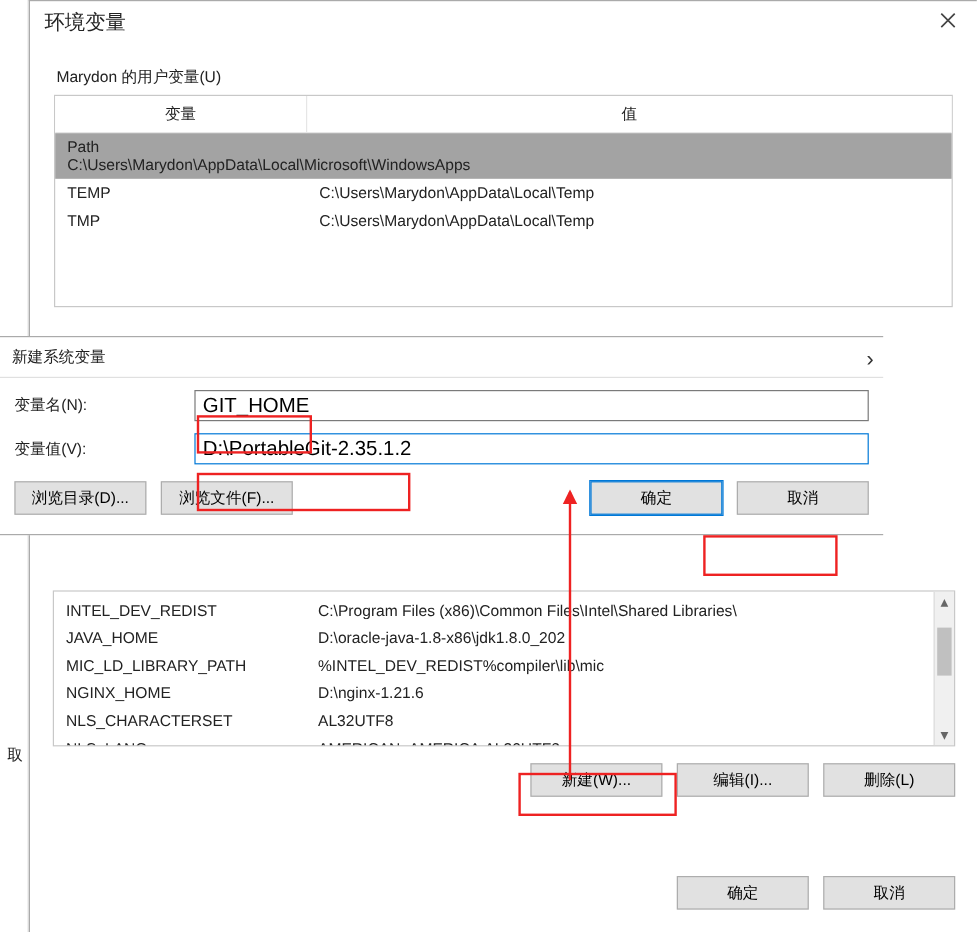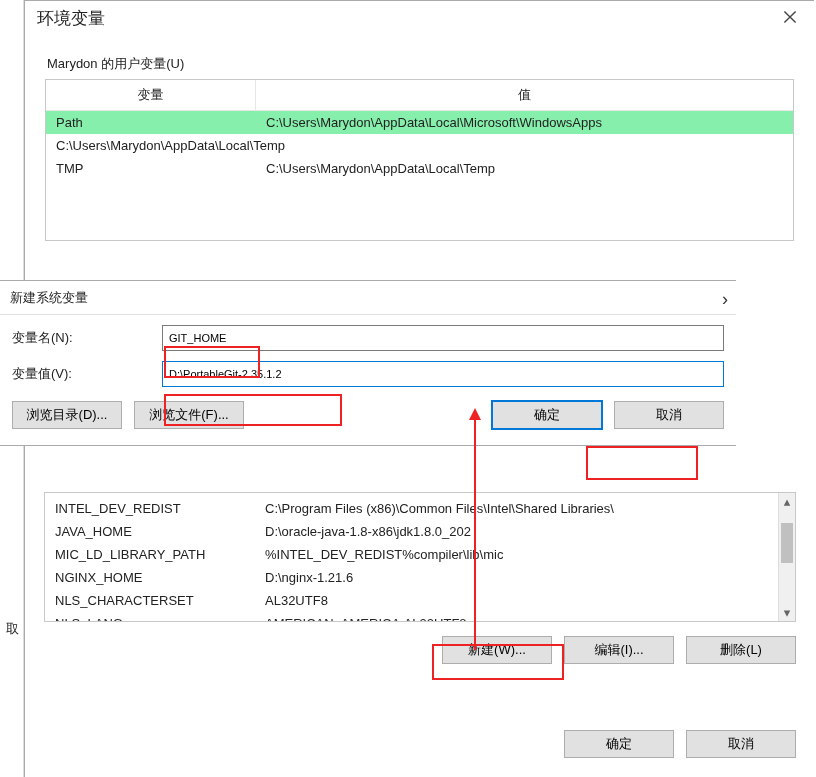--- a/index.html
+++ b/index.html
@@ -65,21 +65,21 @@
       padding: 6px 10px;
       border-right: 1px solid #e6e6e6;
       font-weight: normal;
     }
     .th.c1 { width: 210px; }
     .th.c2 { flex: 1; border-right: none; }
     .tr {
       display: flex;
       padding: 4px 10px;
     }
-    .tr.sel { background: #86efac; }
+    .tr.sel { background: #a3a3a3; flex-direction: column; }
     .td.c1 { width: 210px; }
     .td.c2 { flex: 1; white-space: nowrap; overflow: hidden; }
 
     
     .win-dialog {
       left: 0; top: 280px; right: 0;
       width: 736px;
       border-left: none; border-right: none;
       background: #fff;
       border-top: 1px solid #aaa;
@@ -104,21 +104,21 @@
       align-items: center;
       padding: 10px 12px 0 12px;
     }
     .form-label { width: 150px; }
     .form-input {
       flex: 1;
       height: 26px;
       border: 1px solid #7a7a7a;
       padding: 0 6px;
       font-family: inherit;
-      font-size: 11px;
+      font-size: 17px;
       outline: none;
     }
     .form-input.focus { border-color: #0078d7; }
     .btn-row {
       display: flex;
       padding: 14px 12px 10px 12px;
       gap: 12px;
     }
     .btn-row .spacer { flex: 1; }
     .btn {
@@ -223,20 +223,21 @@
       <div class="thead">
         <div class="th c1">变量</div>
         <div class="th c2">值</div>
       </div>
       <div id="user-rows">
           <div class="tr sel">
             <div class="td c1">Path</div>
             <div class="td c2">C:\Users\Marydon\AppData\Local\Microsoft\WindowsApps</div>
           </div>
           <div class="tr">
+            <div class="td c1">TEMP</div>
             <div class="td c2">C:\Users\Marydon\AppData\Local\Temp</div>
           </div>
           <div class="tr">
             <div class="td c1">TMP</div>
             <div class="td c2">C:\Users\Marydon\AppData\Local\Temp</div>
           </div>
         </div>
       <div style="height:60px"></div>
     </div>
   </div>

